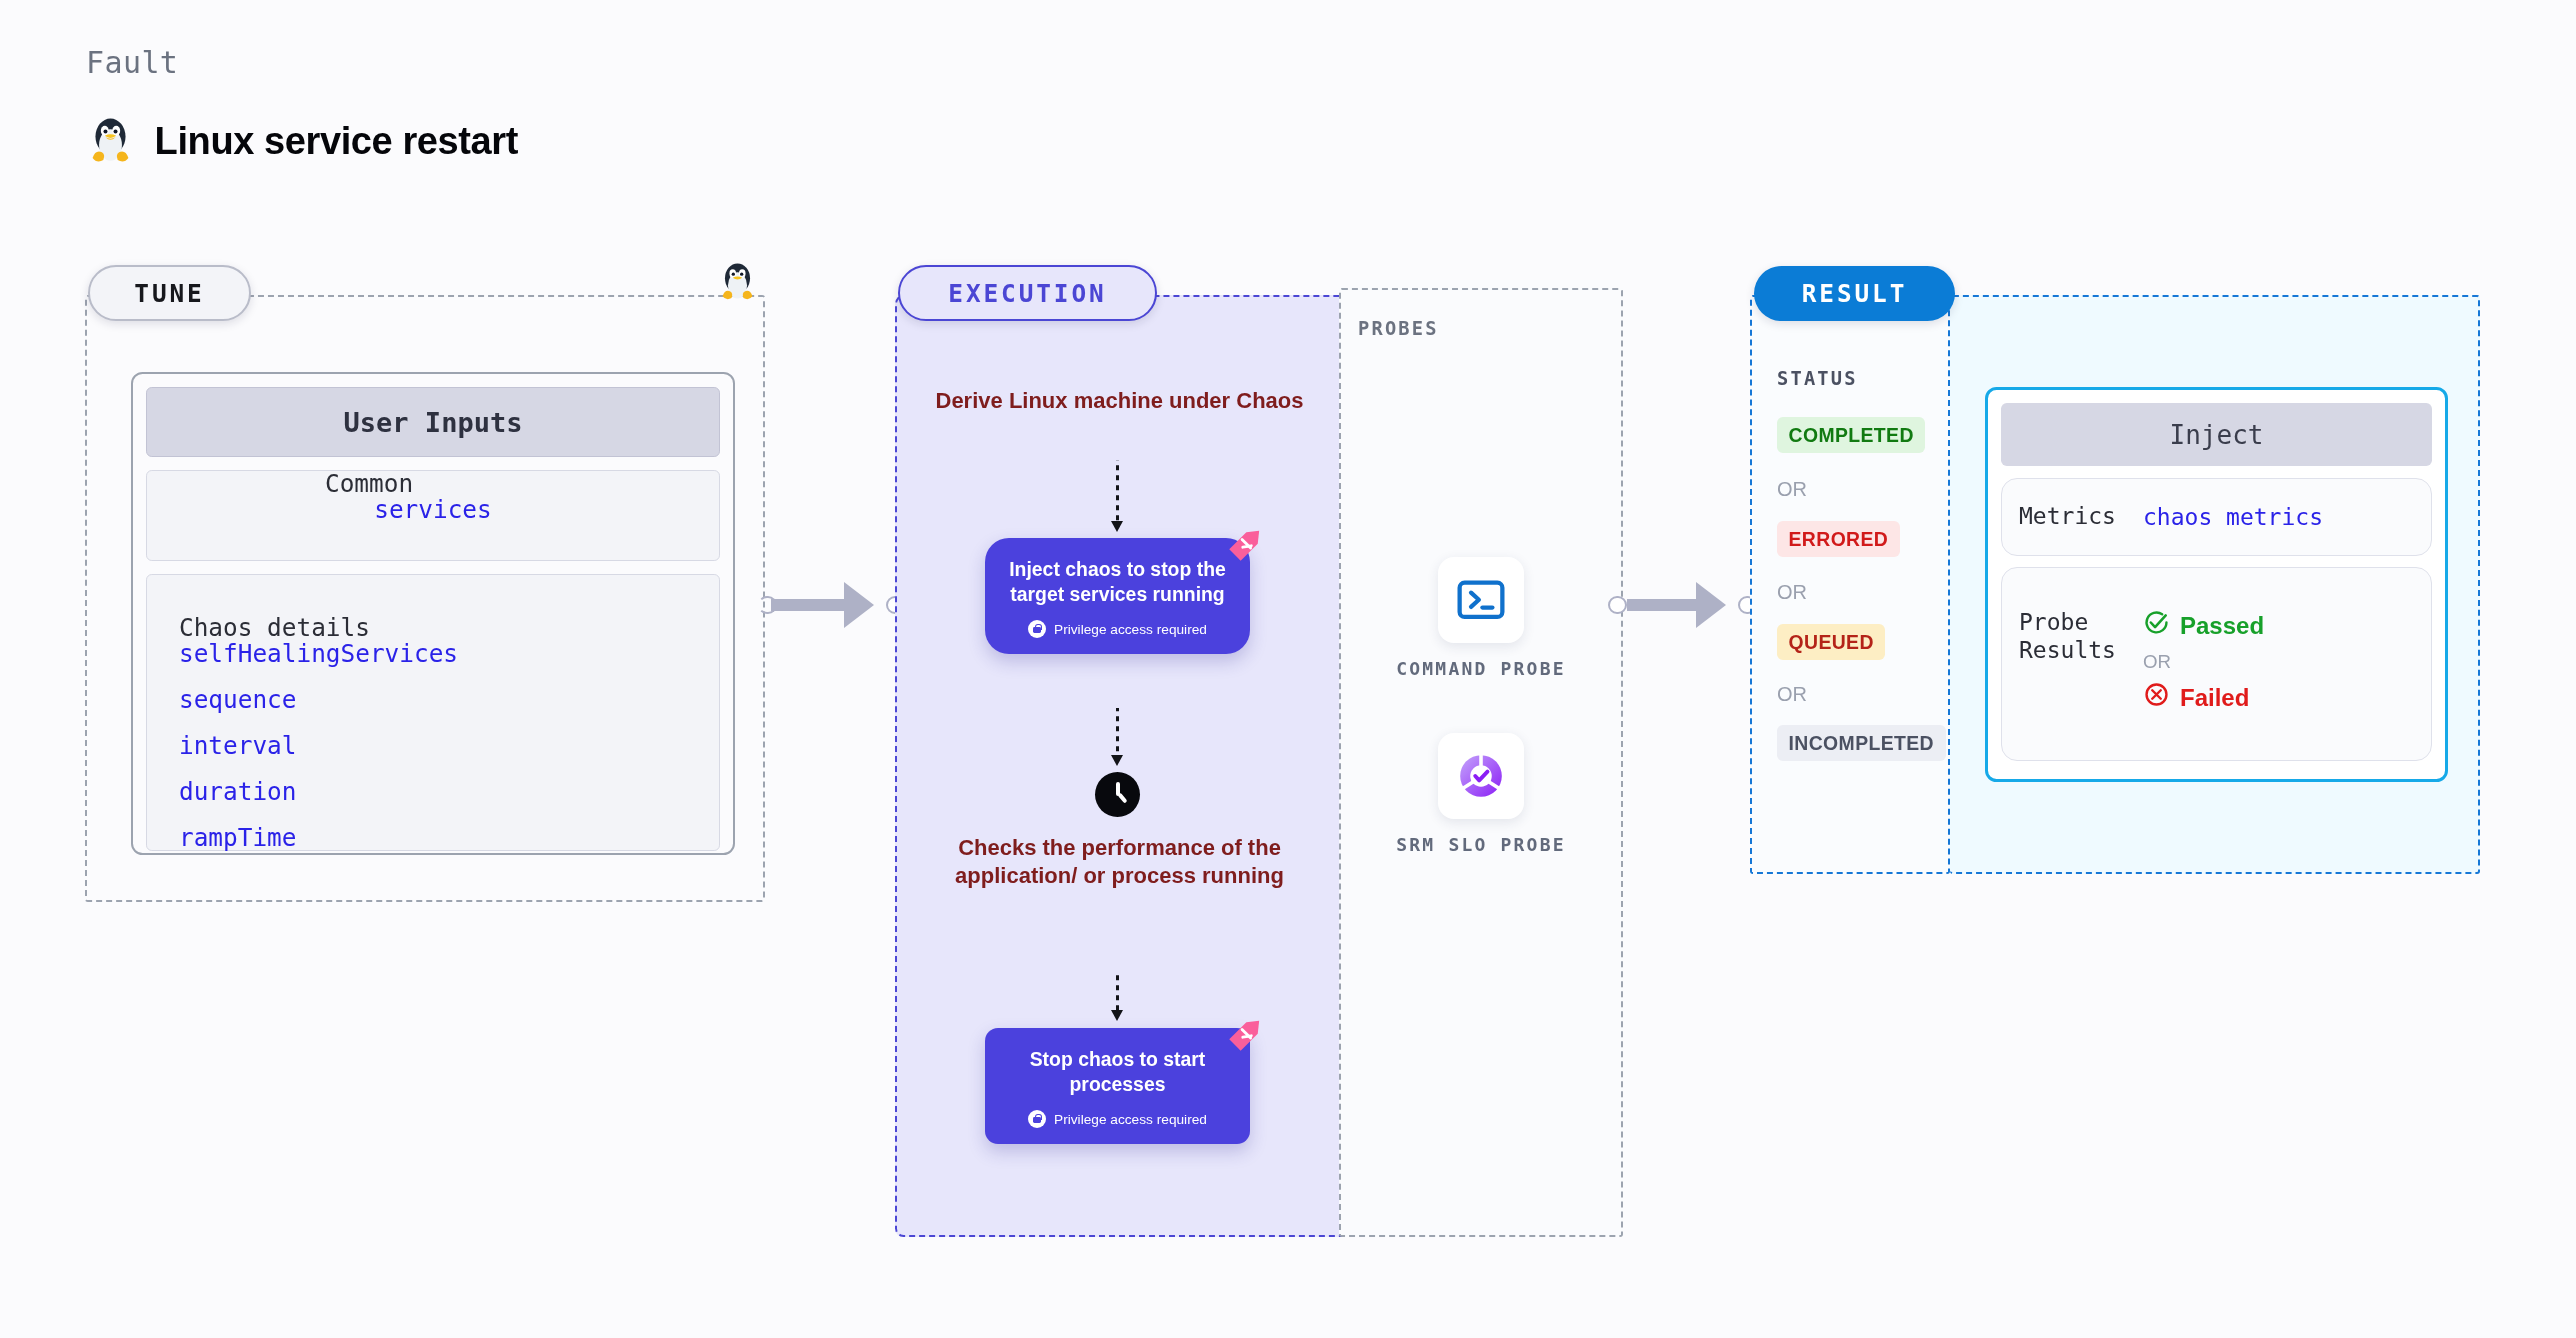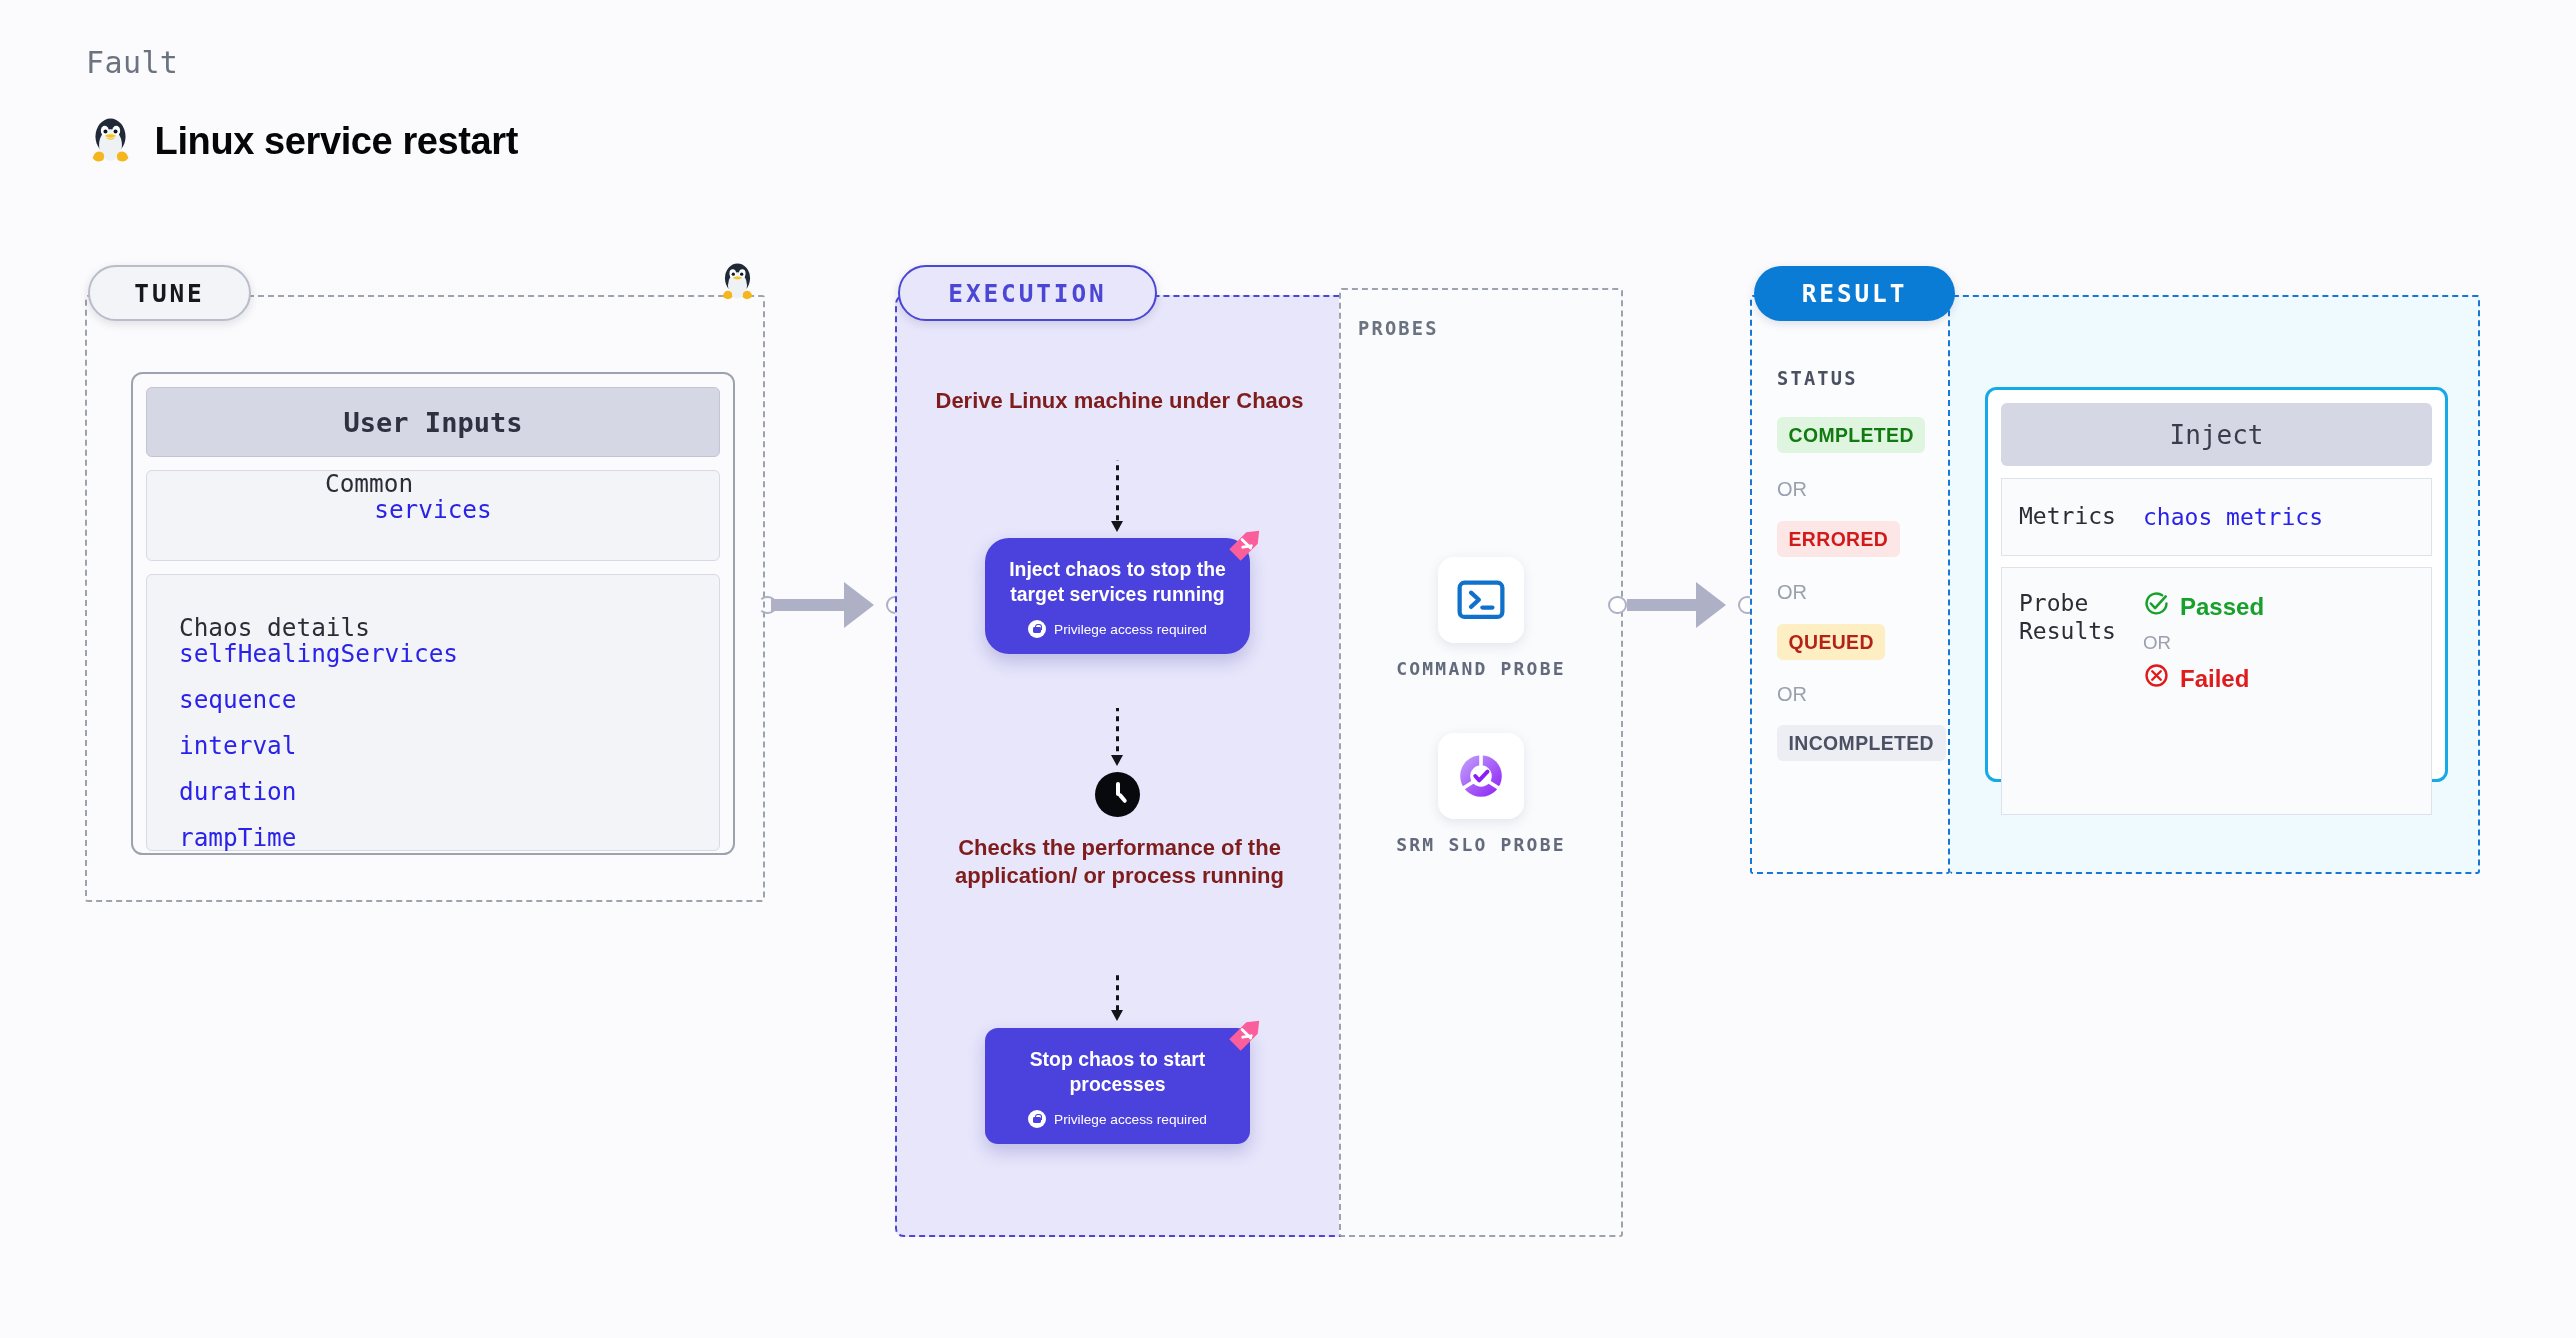--- a/index.html
+++ b/index.html
@@ -195,25 +195,25 @@
   .output-card {
     position: absolute; left: 1985px; top: 387px; width: 463px; height: 395px;
     background: #ffffff; border: 3.6px solid #16a9e8; border-radius: 11.5px; padding: 13px;
   }
   .output-head {
     height: 63px; background: #d6d7e4; border-radius: 5.8px;
     display: flex; align-items: center; justify-content: center;
     font-family: "DejaVu Sans Mono", monospace; font-size: 26px; color: #3a3d4c;
   }
   .output-row {
-    margin-top: 11.5px; background: #fafbfd; border: 0.7px solid #dfe1eb; border-radius: 0;
+    margin-top: 11.5px; background: #fafbfd; border: 0.7px solid #dfe1eb; border-radius: 16px;
     display: flex; align-items: flex-start; padding: 0 17px;
   }
   .out-metrics { height: 78px; align-items: center; }
-  .out-probes  { height: 248px; padding-top: 22px; }
+  .out-probes  { height: 194px; padding-top: 41px; }
   .out-key {
     font-family: "DejaVu Sans Mono", monospace; font-size: 23px; color: #2b2d36;
     width: 124px; flex: none; line-height: 1.2;
   }
   .out-val {
     font-family: "DejaVu Sans Mono", monospace; font-size: 23px; color: #2a22e8;
   }
   .res-list { display: flex; flex-direction: column; gap: 8.6px; }
   .res-item { display: flex; align-items: center; gap: 10px; font-size: 24px; font-weight: bold; }
   .res-or { font-size: 18.7px; color: #9aa0ae; font-weight: normal; }

